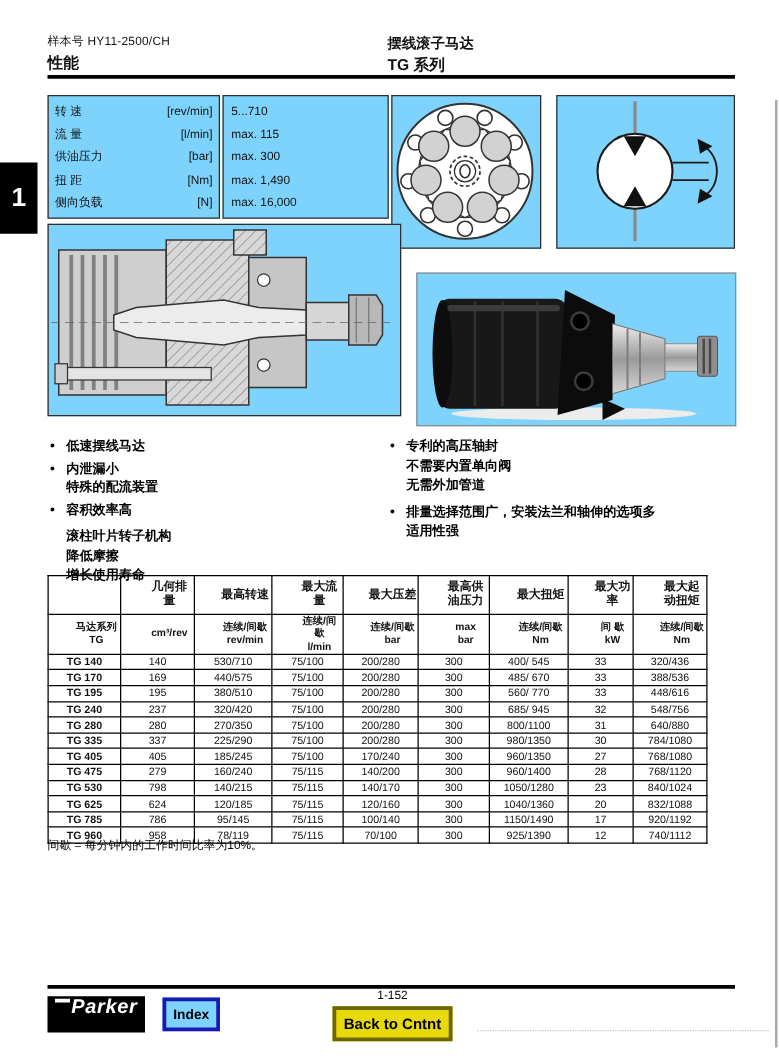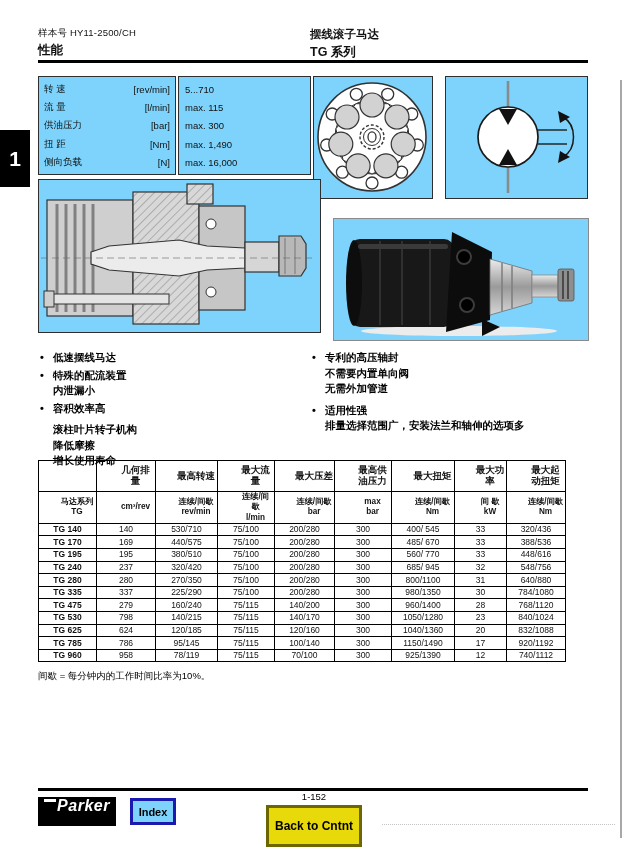--- a/index.html
+++ b/index.html
@@ -56,21 +56,21 @@
 
   
   .parker-logo{position:absolute;left:38px;top:797px;width:78px;height:29px;background:#000;color:#fff;
         display:flex;align-items:flex-start;justify-content:center;font-weight:700;font-style:italic;
         font-size:16px;letter-spacing:.5px;}
   .parker-dash{display:inline-block;width:12px;height:3px;background:#fff;margin-right:1px;margin-top:2px;}
   .index-btn{position:absolute;left:130px;top:798px;width:46px;height:27px;background:#7dd3fc;
         border:3px solid #1a1ab0;box-sizing:border-box;display:flex;align-items:center;justify-content:center;
         font-size:11px;font-weight:600;color:#000;cursor:pointer;}
   .page-num{position:absolute;left:266px;top:791px;width:96px;text-align:center;font-size:9.5px;color:#000;}
-  .back-btn{position:absolute;left:266px;top:805px;width:96px;height:42px;background:#e8d90a;
+  .back-btn{position:absolute;left:266px;top:805px;width:96px;height:28px;background:#e8d90a;
         border:3px solid #6b6600;box-sizing:border-box;display:flex;align-items:center;justify-content:center;
         font-size:12px;font-weight:700;color:#000;cursor:pointer;}
   .fine-print{position:absolute;left:382px;top:824px;width:233px;border-top:1px dotted #c4c4c4;}
   .scan-edge{position:absolute;left:620px;top:80px;width:1.5px;height:758px;background:#a8a8a8;}
 </style>
 </head>
 <body>
 
 <div class="page">
 
@@ -239,22 +239,22 @@
   <div class="feat-col feat-left">
       <div class="feat-item">
         <span class="feat-bullet">•</span>
         <div class="feat-lines">
           <div>低速摆线马达</div>
         </div>
       </div>
       <div class="feat-item">
         <span class="feat-bullet">•</span>
         <div class="feat-lines">
+          <div>内泄漏小</div>
           <div>特殊的配流装置</div>
-          <div>内泄漏小</div>
         </div>
       </div>
       <div class="feat-item">
         <span class="feat-bullet">•</span>
         <div class="feat-lines">
           <div>容积效率高</div>
         </div>
       </div>
       <div class="feat-item gap">
         <span class="feat-bullet"></span>
@@ -270,22 +270,22 @@
         <span class="feat-bullet">•</span>
         <div class="feat-lines">
           <div>专利的高压轴封</div>
           <div>不需要内置单向阀</div>
           <div>无需外加管道</div>
         </div>
       </div>
       <div class="feat-item gap">
         <span class="feat-bullet">•</span>
         <div class="feat-lines">
+          <div>排量选择范围广，安装法兰和轴伸的选项多</div>
           <div>适用性强</div>
-          <div>排量选择范围广，安装法兰和轴伸的选项多</div>
         </div>
       </div>
     </div>
 
   <table class="spec-table">
     <colgroup>
         <col style="width: 58px;">
         <col style="width: 59px;">
         <col style="width: 62px;">
         <col style="width: 57px;">
@@ -390,20 +390,31 @@
           <td>337</td>
           <td>225/290</td>
           <td>75/100</td>
           <td>200/280</td>
           <td>300</td>
           <td>980/1350</td>
           <td>30</td>
           <td>784/1080</td>
         </tr>
         <tr>
+          <td class="model">TG 405</td>
+          <td>405</td>
+          <td>185/245</td>
+          <td>75/100</td>
+          <td>170/240</td>
+          <td>300</td>
+          <td>960/1350</td>
+          <td>27</td>
+          <td>768/1080</td>
+        </tr>
+        <tr>
           <td class="model">TG 475</td>
           <td>279</td>
           <td>160/240</td>
           <td>75/115</td>
           <td>140/200</td>
           <td>300</td>
           <td>960/1400</td>
           <td>28</td>
           <td>768/1120</td>
         </tr>

